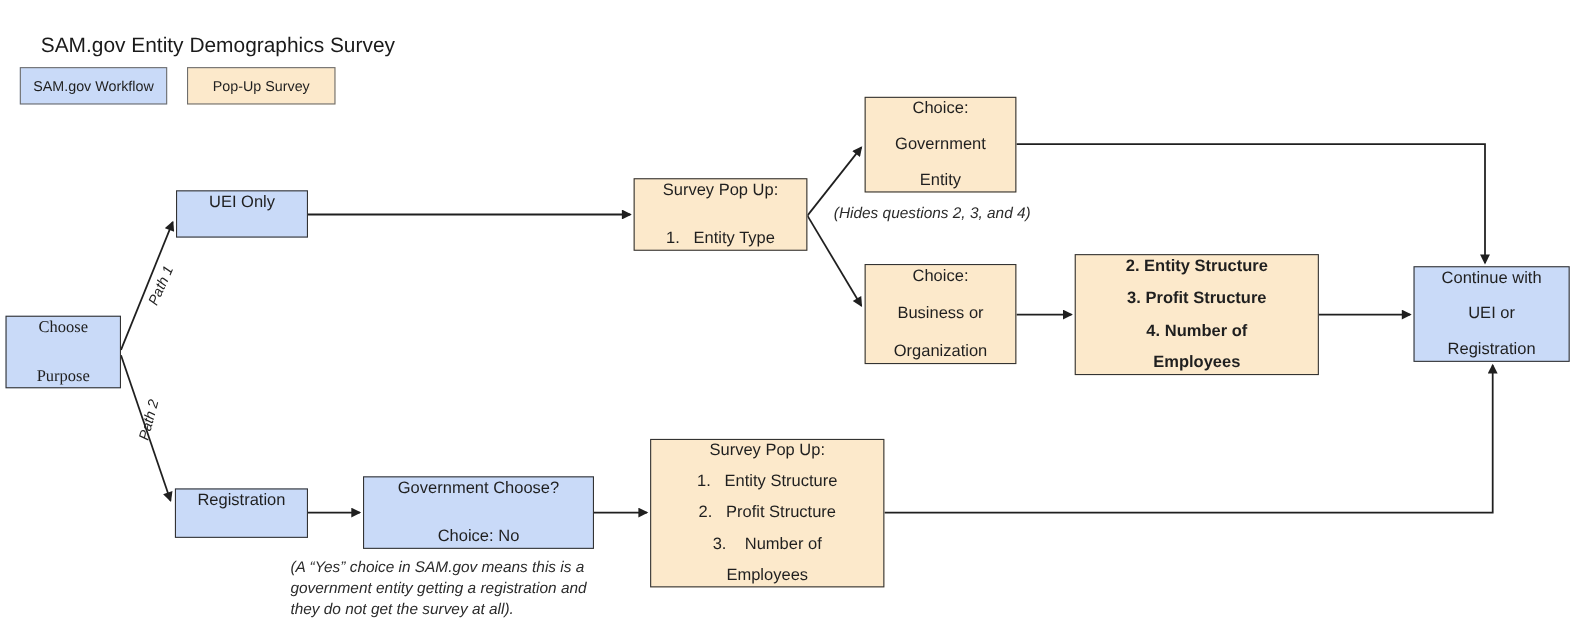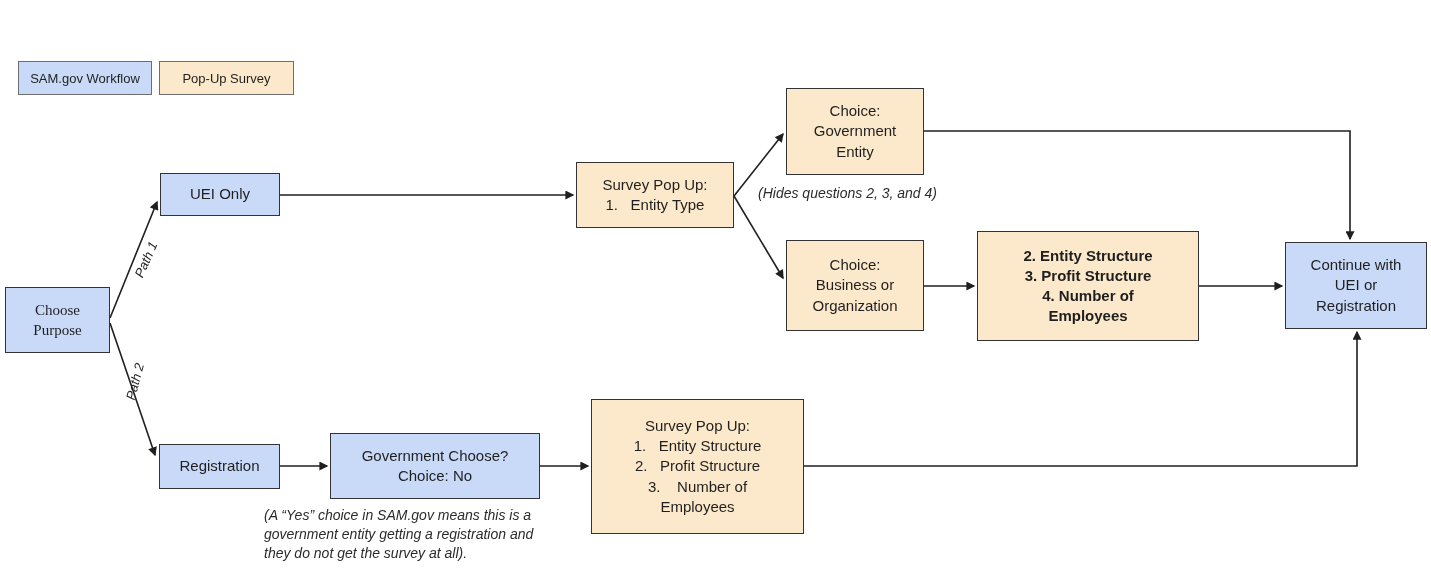--- a/index.html
+++ b/index.html
@@ -17,45 +17,46 @@
   }
   .legend-box{
     position:absolute;box-sizing:border-box;
     border:1.5px solid var(--legend-border,#6e6e6e);
     display:flex;align-items:center;justify-content:center;
     font-size:13px;white-space:nowrap;
   }
   .node{
     position:absolute;box-sizing:border-box;
     border:1.5px solid var(--node-border,#333333);
-    display:flex;flex-direction:column;align-items:center;justify-content:center;
+    display:flex;flex-direction:column;align-items:center;justify-content:space-between;
     text-align:center;font-size:15px;line-height:1.35;
   }
   .blue{background:var(--workflow-fill,#c9daf8);}
   .yellow{background:var(--survey-fill,#fce9cb);}
   .connectors{position:absolute;left:0;top:0;pointer-events:none;}
   .edge-label{
     position:absolute;font-size:13px;font-style:italic;color:#222222;
     width:50px;text-align:center;white-space:nowrap;
   }
   .annotation{
     position:absolute;font-size:14px;font-style:italic;color:#2b2b2b;
     line-height:1.35;white-space:nowrap;
   }
 </style>
 </head>
 <body>
 
 <div class="canvas">
 
+  <div class="page-title">SAM.gov Entity Demographics Survey</div>
 
   <div class="legend-box blue" style="left:18px;top:61px;width:134px;height:34px;">
     <span>SAM.gov Workflow</span>
   </div>
-  <div class="legend-box yellow" style="left:159px;top:61px;width:135px;height:34px;">
+  <div class="legend-box yellow" style="left:170px;top:61px;width:135px;height:34px;">
     <span>Pop-Up Survey</span>
   </div>
 
   <svg class="connectors" width="1431" height="572" viewBox="0 0 1431 572">
     <defs>
       <marker id="ah" viewBox="0 0 10 10" refX="8.5" refY="5" markerWidth="11" markerHeight="9" orient="auto" markerUnits="userSpaceOnUse">
         <path d="M0,0 L10,5 L0,10 z" fill="#1f1f1f"></path>
       </marker>
     </defs>
     <g fill="none" stroke="#1f1f1f" stroke-width="1.6">

